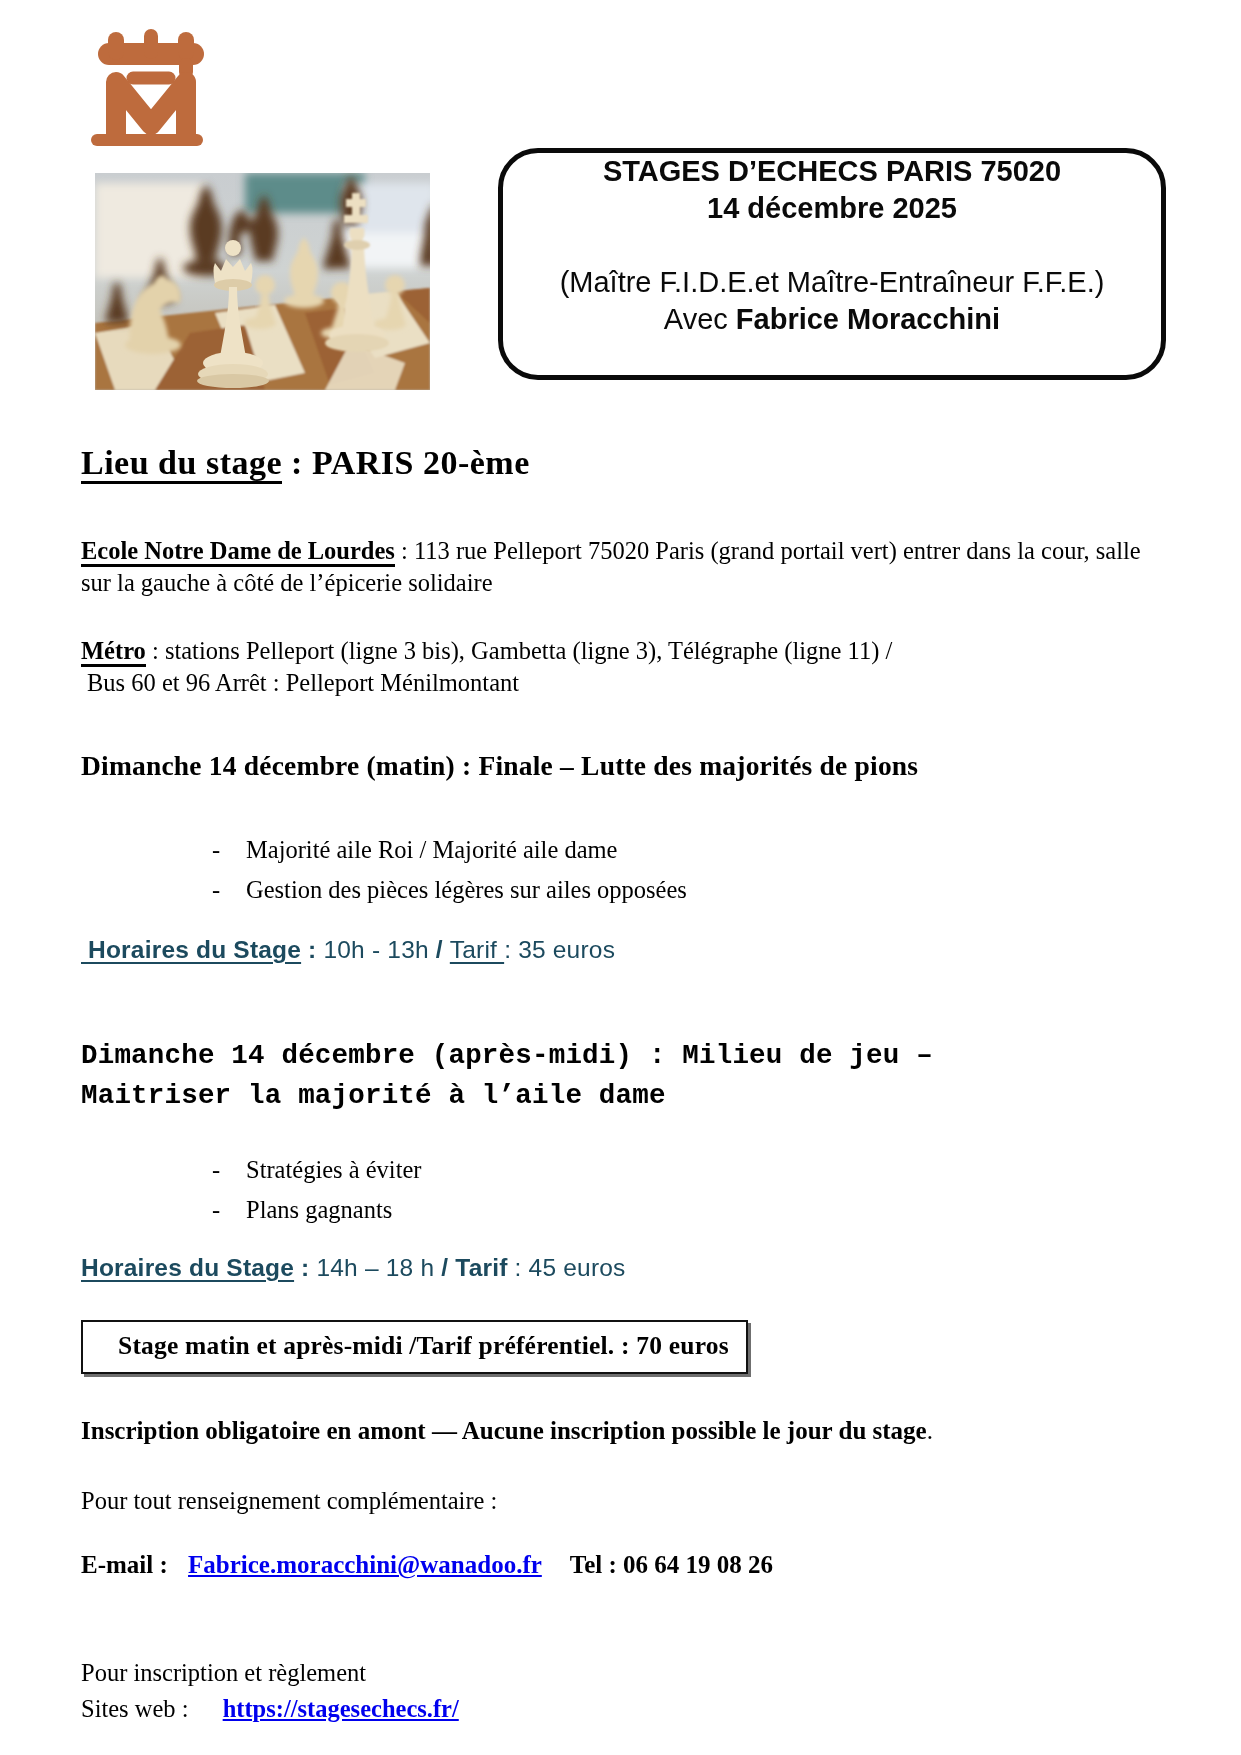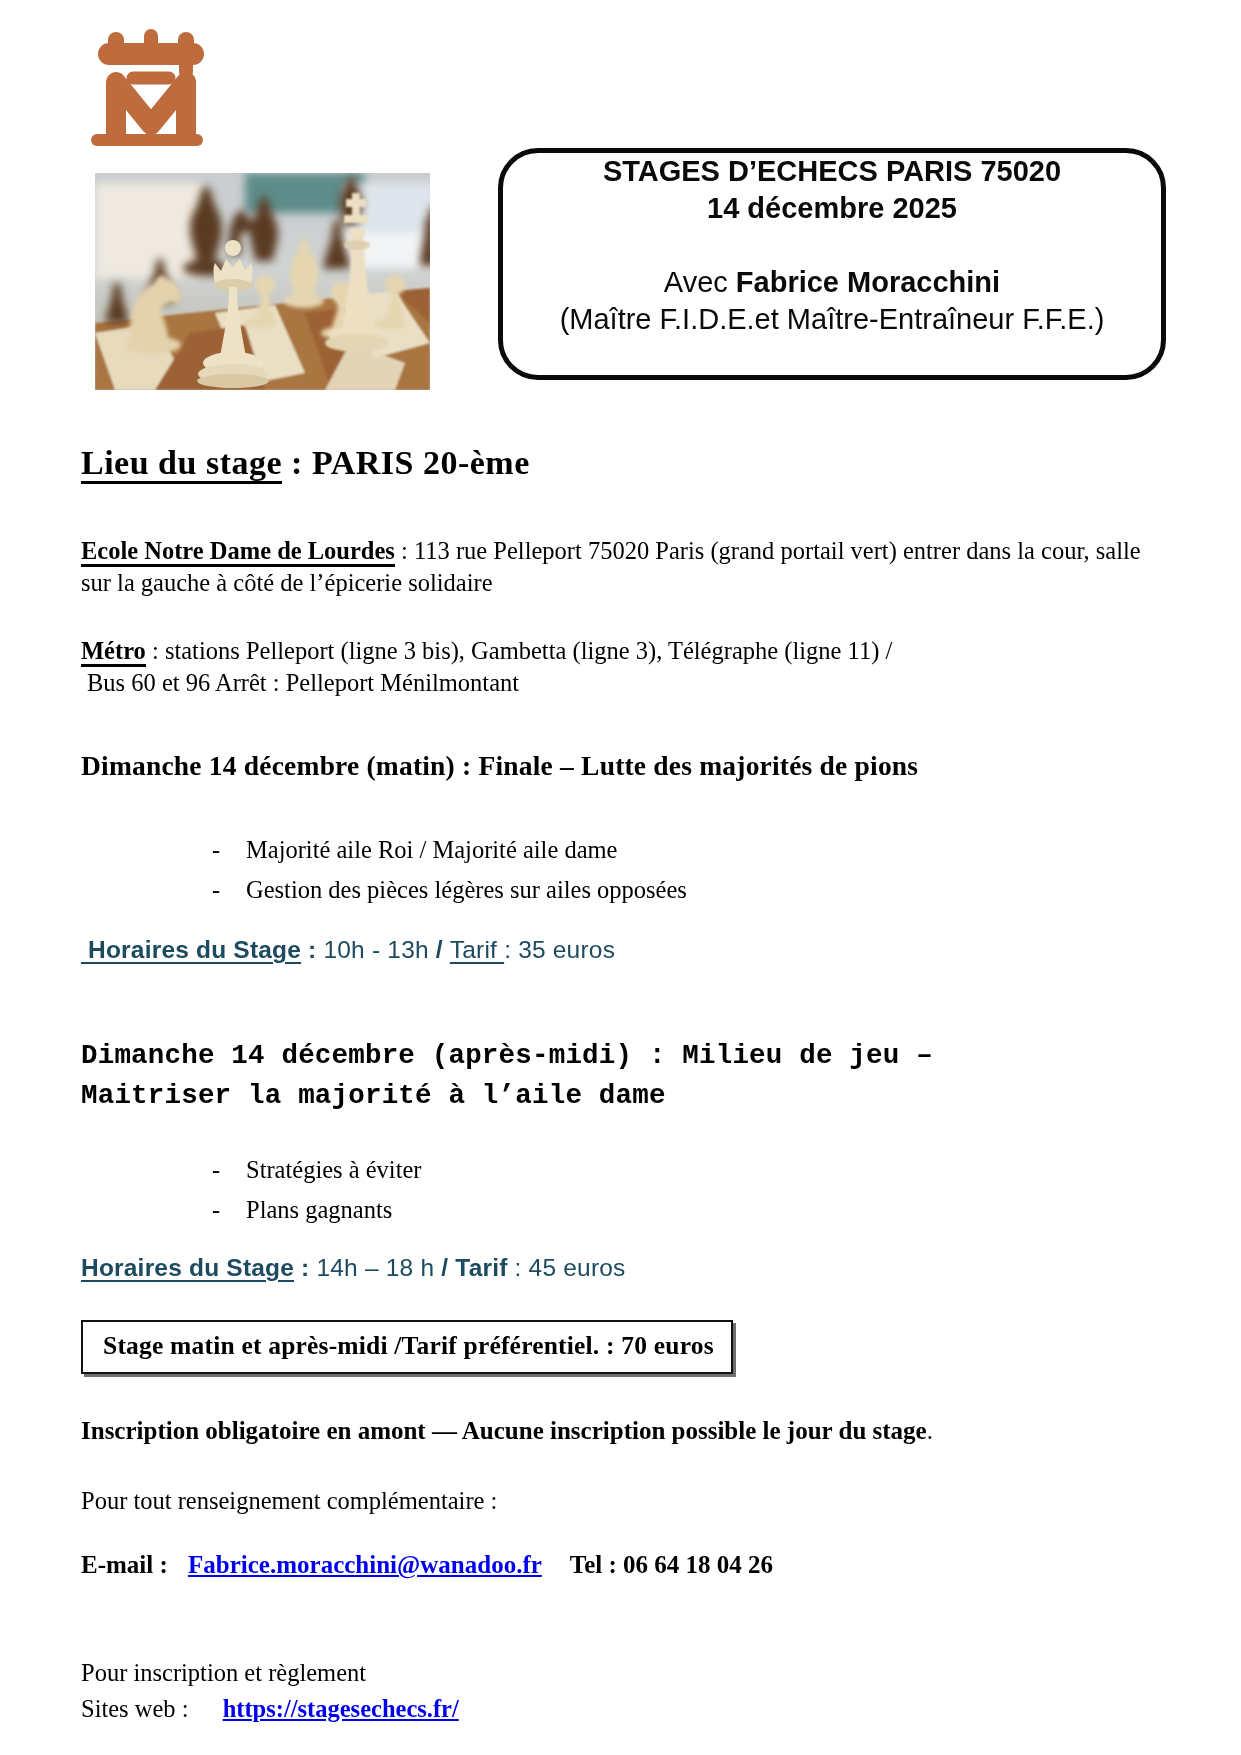--- a/index.html
+++ b/index.html
@@ -52,21 +52,21 @@
     letter-spacing:0.2px;
   }
   .teal-am{top:936px;}
   .teal-pm{top:1254px;}
   .teal .b{font-weight:bold;}
   .teal .ul{text-decoration:underline;text-underline-offset:4px;}
   .offer-box{
     position:absolute;left:81px;top:1320px;
     border:2px solid #111;
     box-shadow:3px 3px 0 #6f6f6f;
-    padding:9px 17px 11px 20px;
+    padding:9px 17px 11px 35px;
     font-size:25.5px;font-weight:bold;letter-spacing:0.2px;
   }
   .line{position:absolute;left:81px;font-size:24.5px;}
   .inscription{top:1417px;font-weight:bold;font-size:25px;}
   .renseignement{top:1487px;}
   .email-line{top:1551px;font-weight:bold;font-size:25px;}
   .reglement{top:1623px;margin-top:36px;}
   .sites{top:1695px;}
   a.doc-link{color:#0000ee;font-weight:bold;text-decoration:underline;}
   .gap2{display:inline-block;width:14px;}
@@ -184,24 +184,24 @@
         <ellipse cx="138" cy="201" rx="35" ry="10" fill="#e6d8b8"></ellipse>
         <ellipse cx="138" cy="208" rx="36" ry="7" fill="#d9c8a4"></ellipse>
       </g>
     </svg>
   </div>
 
   <div class="header-box">
     <div class="semibold">STAGES D’ECHECS PARIS 75020</div>
     <div class="semibold">14 décembre 2025</div>
     <div class="blank"></div>
+    <div>(Maître F.I.D.E.et Maître-Entraîneur F.F.E.)</div>
     <div>
       <span>Avec </span><span class="semibold">Fabrice Moracchini</span>
     </div>
-    <div>(Maître F.I.D.E.et Maître-Entraîneur F.F.E.)</div>
   </div>
 
   <h1 class="place">
     <span class="u">Lieu du stage</span><span> : </span><span>PARIS 20-ème</span>
   </h1>
 
   <div class="para school">
     <span class="lead">Ecole Notre Dame de Lourdes</span><span> : </span><span>113 rue Pelleport 75020 Paris (grand portail vert) entrer dans la cour, salle sur la gauche à côté de l’épicerie solidaire</span>
   </div>
 
@@ -244,21 +244,21 @@
     <span>Stage matin et après-midi /Tarif préférentiel. : 70 euros</span>
   </div>
 
   <div class="line renseignement">Pour tout renseignement complémentaire :</div>
 
   <div class="line inscription">
     <span>Inscription obligatoire en amont — Aucune inscription possible le jour du stage</span><span style="font-weight:normal">.</span>
   </div>
 
   <div class="line email-line">
-    <span>E-mail : </span><span class="gap2"></span><a href="#" class="doc-link">Fabrice.moracchini@wanadoo.fr</a><span class="gap2"></span><span class="gap2"></span><span>Tel : 06 64 18 04 26</span>
+    <span>E-mail : </span><span class="gap2"></span><a href="#" class="doc-link">Fabrice.moracchini@wanadoo.fr</a><span class="gap2"></span><span class="gap2"></span><span>Tel : 06 64 19 08 26</span>
   </div>
 
   <div class="line reglement">Pour inscription et règlement</div>
 
   <div class="line sites">
     <span>Sites web : </span><span class="gap2"></span><span class="gap2"></span><a href="#" class="doc-link">https://stagesechecs.fr/</a>
   </div>
 
 </div>
 

